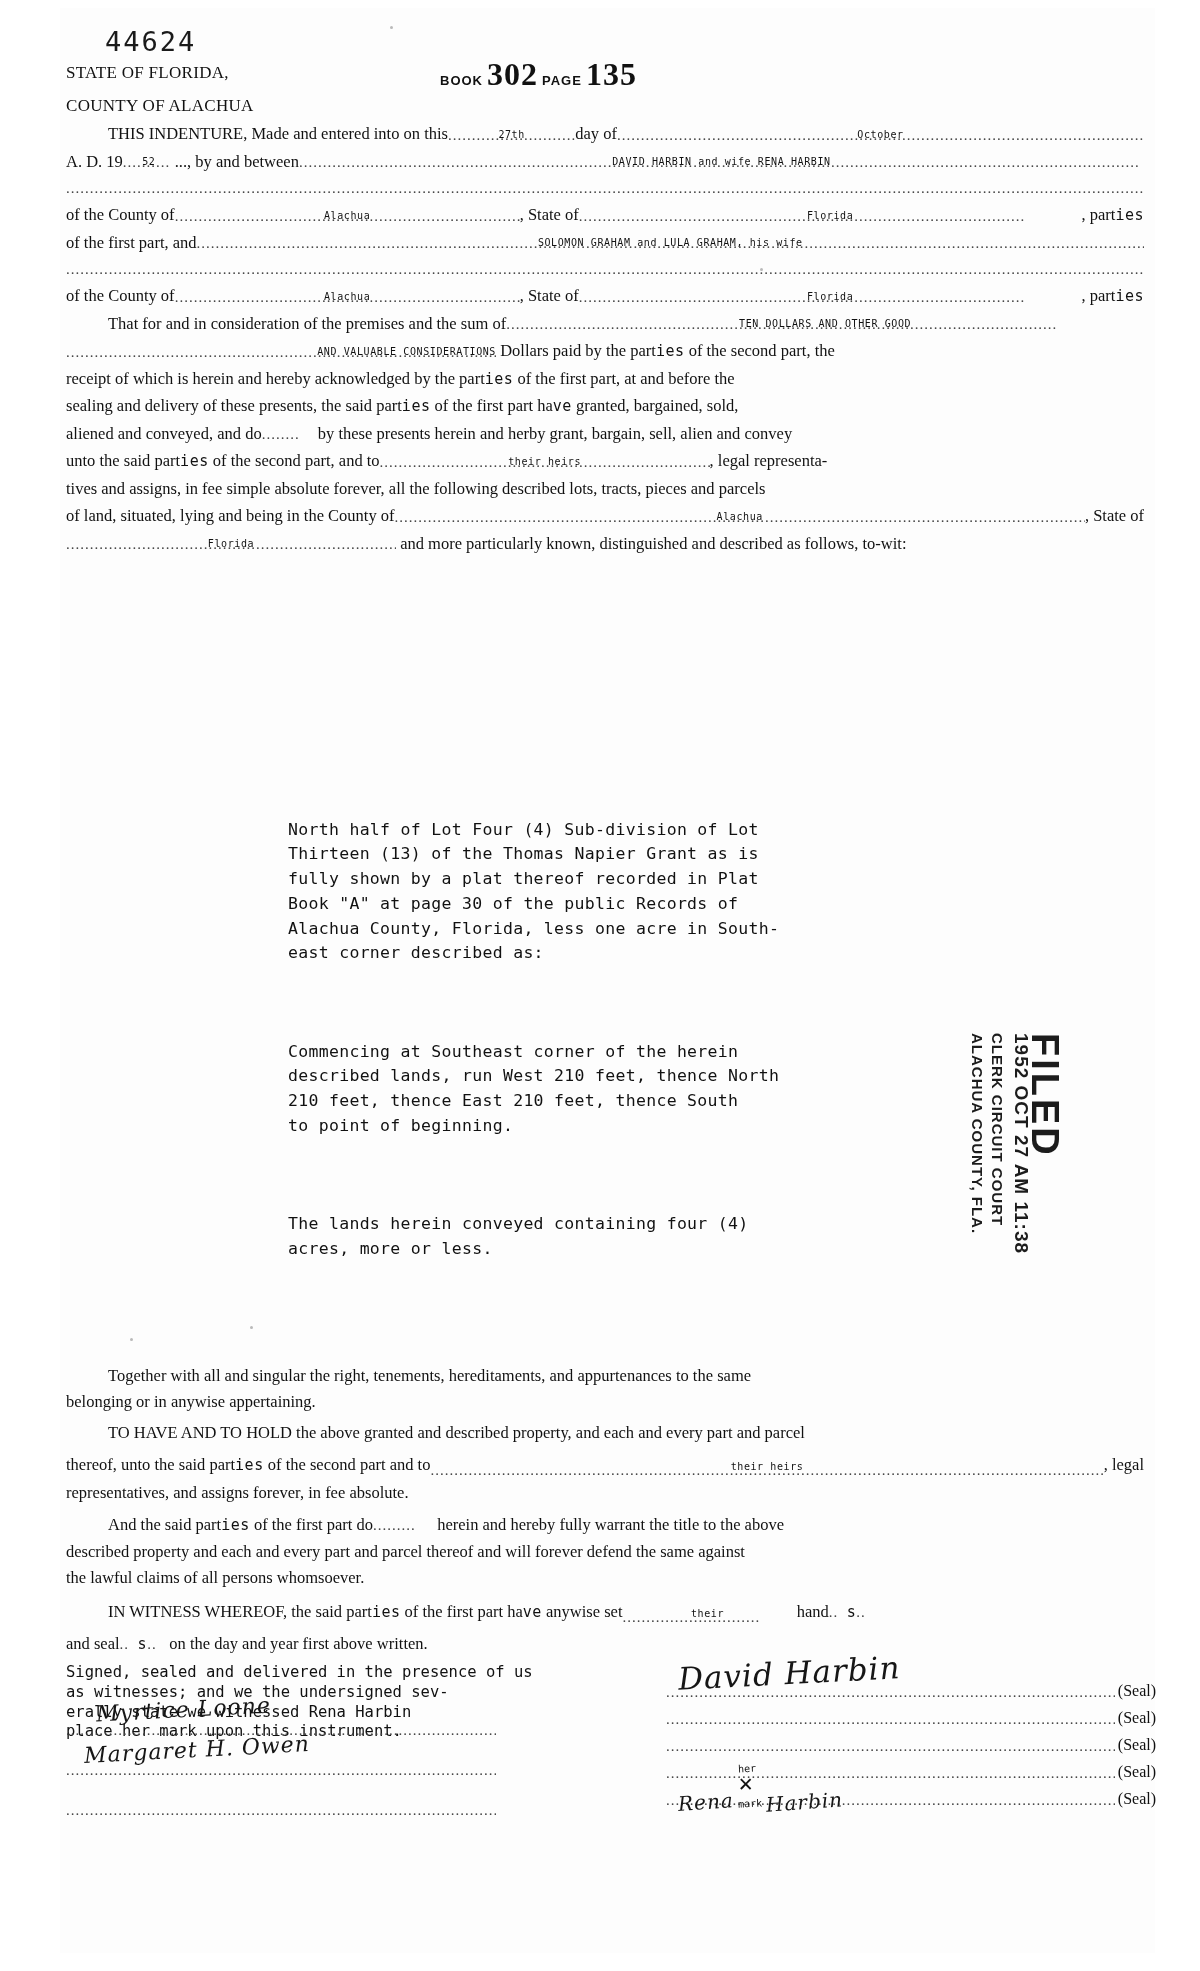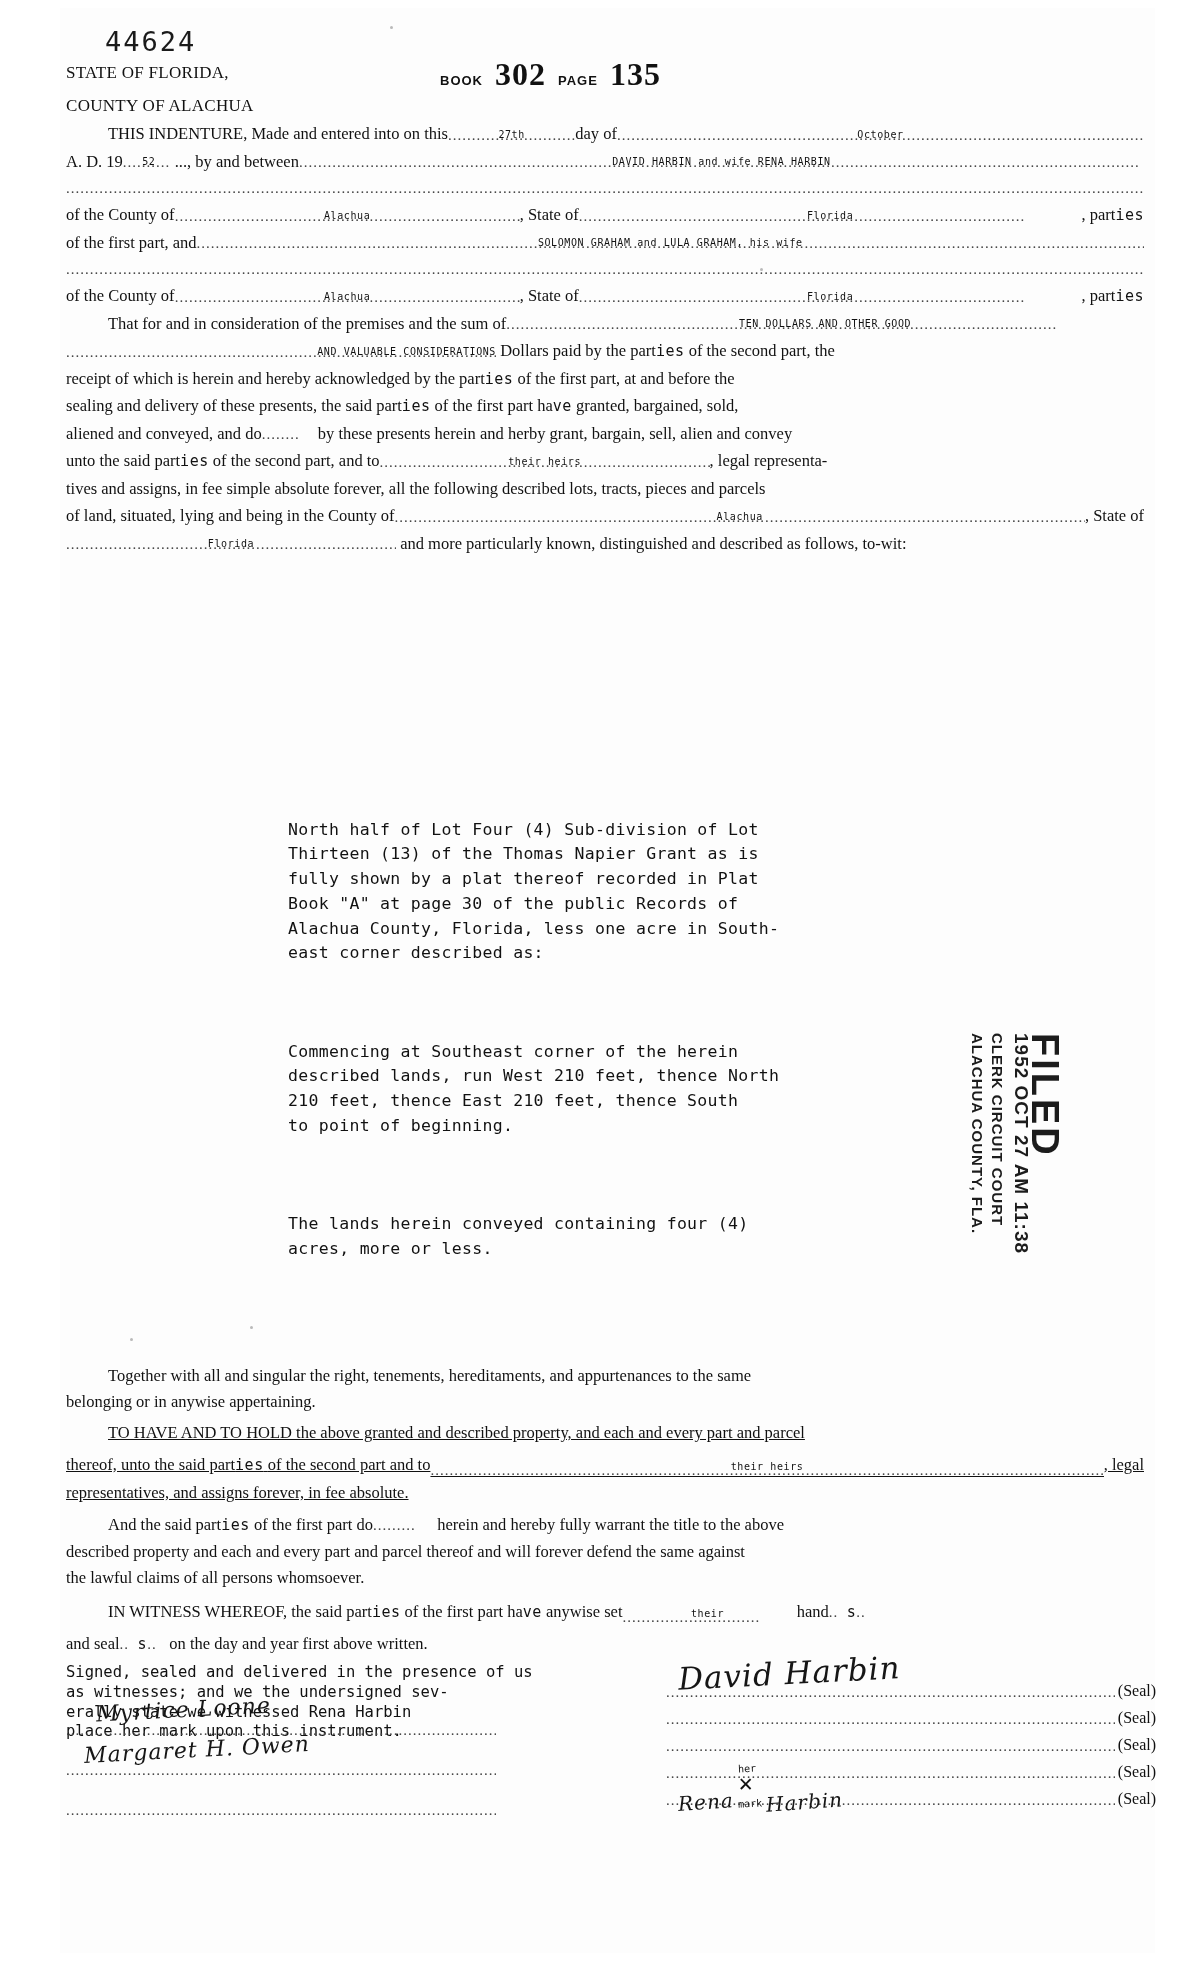--- a/index.html
+++ b/index.html
@@ -40,21 +40,21 @@
     font-size: 27px;
     letter-spacing: 2px;
     color: #1a1a1a;
   }
   .bookpage {
     position: absolute;
     left: 380px;
     top: 48px;
     display: flex;
     align-items: baseline;
-    gap: 12px;
+    gap: 4px;
     color: #111;
   }
   .bookpage .lbl {
     font-family: "Liberation Sans", sans-serif;
     font-size: 13px;
     font-weight: bold;
     letter-spacing: 1px;
   }
   .bookpage .val {
     font-family: "Liberation Serif", serif;
@@ -460,21 +460,21 @@
       <div class="rot court1">CLERK CIRCUIT COURT</div>
       <div class="rot court2">ALACHUA COUNTY, FLA.</div>
     </div>
 
     <div class="lower">
       <div class="p">
         <span class="first">Together with all and singular the right, tenements, hereditaments, and appurtenances to the same</span><br>
         <span>belonging or in anywise appertaining.</span>
       </div>
 
-      <div class="p" style="margin-top:6px;text-decoration:underline;">
+      <div class="p" style="margin-top:6px;">
         <span class="first">TO HAVE AND TO HOLD the above granted and described property, and each and every part and parcel</span>
         <div class="line" style="margin-top:6px; margin-bottom:2px;">
           <span>thereof, unto the said part</span>
           <span class="inline-ins">ies</span>
           <span>&nbsp;</span>
           <span>of the second part and to</span>
           <span class="fill">
             <span class="dots">.................................................................................................................................................</span>
             <span class="ins">their heirs</span>
           </span>

